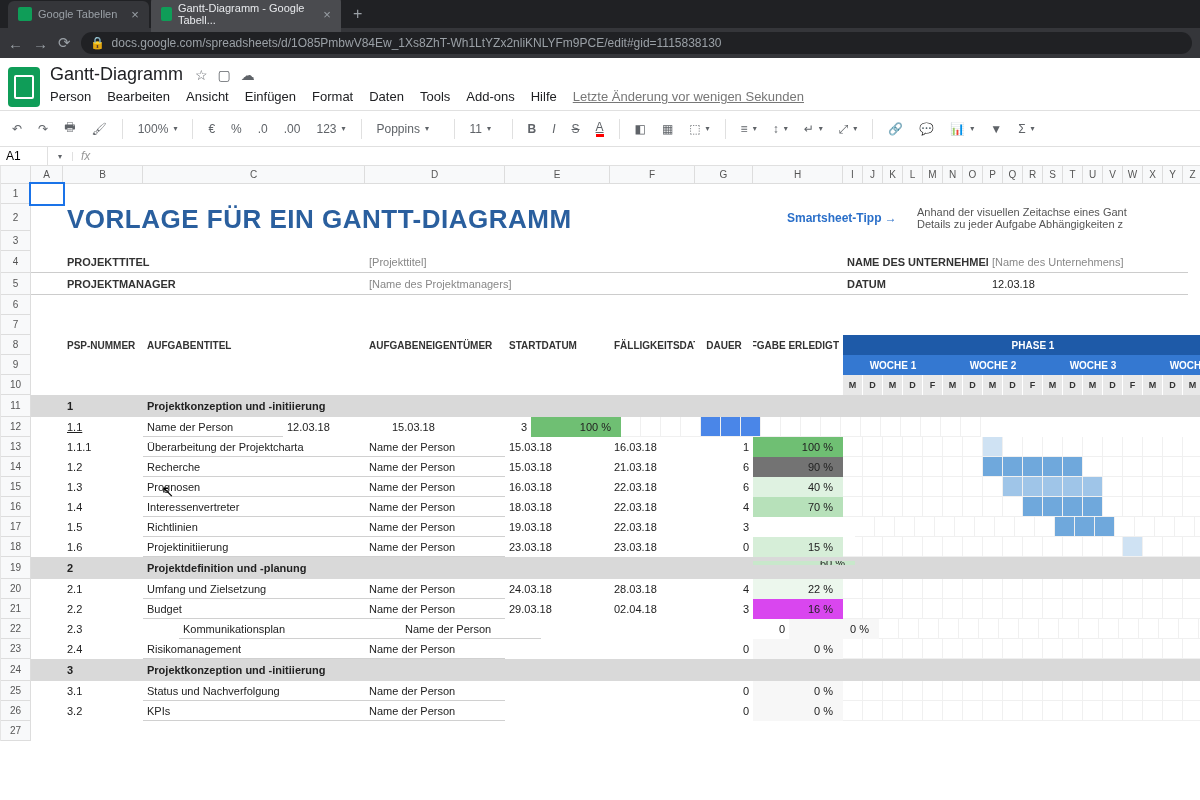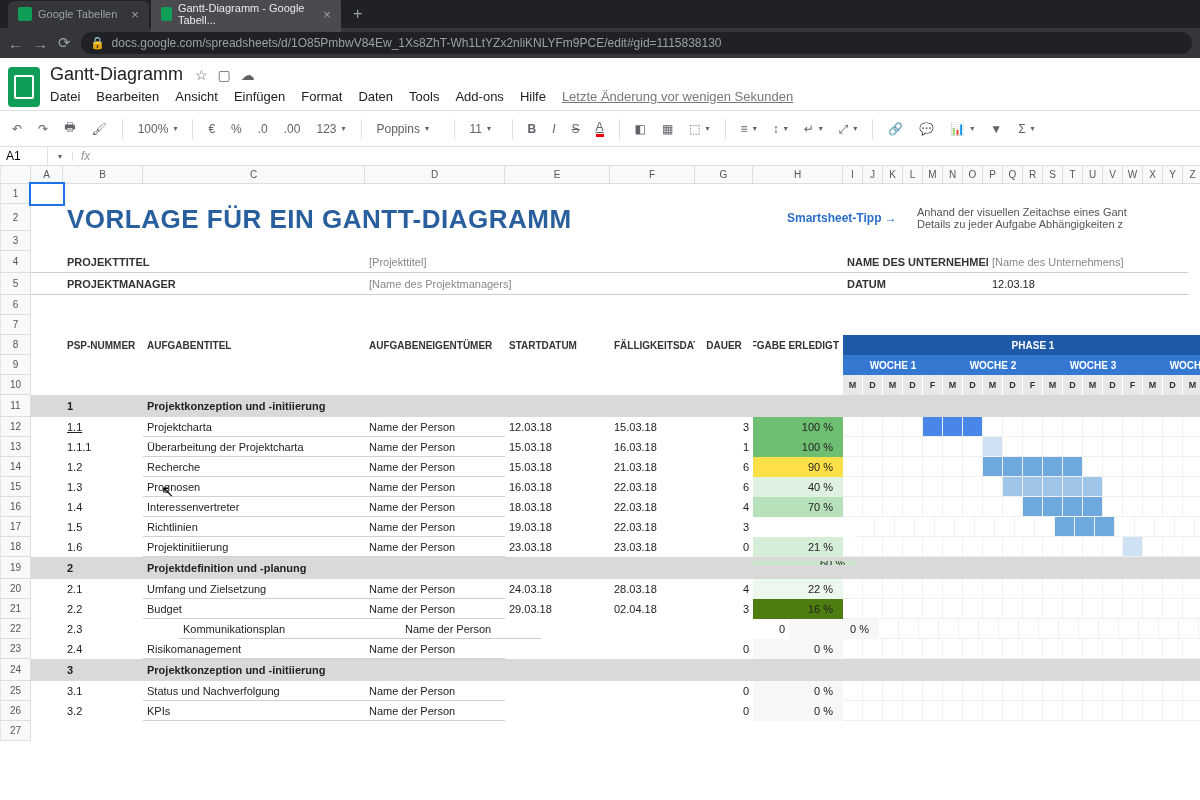--- a/index.html
+++ b/index.html
@@ -68,21 +68,21 @@
 .phase-band { background:#2a6fc9; color:#fff; font-size:10px; font-weight:700; text-align:center; justify-content:center; }
 .phase-band.dark{background:#1e5aa8;}
 .week-band { background:#3478d1; color:#fff; font-size:10px; font-weight:700; justify-content:center; }
 .day-hdr { background:#e8e8e8; font-size:9px; font-weight:600; color:#333; justify-content:center; border-right:1px solid #fff; }
 
 .section-row { background:#d9d9d9; font-weight:700; }
 .task-row .cD,.task-row .cE,.task-row .cF{font-size:11px;}
 .task-row .cG{justify-content:flex-end;}
 .task-row .cH{justify-content:flex-end; padding-right:10px;}
 .task-row .cC,.task-row .cD { border-bottom:1px solid #d0d0d0;}
-.pct100{background:#6fbf73;} .pct90{background:#fde047;} .pct70{background:#b7e1ba;} .pct60{background:#c8e8cb;} .pct50{background:#d6eed8;} .pct40{background:#dff2e1;} .pct22{background:#ecf7ed;} .pct16{background:#4d7c0f;} .pct0{background:#f7f7f7;}
+.pct100{background:#6fbf73;} .pct90{background:#737373;} .pct70{background:#b7e1ba;} .pct60{background:#c8e8cb;} .pct50{background:#d6eed8;} .pct40{background:#dff2e1;} .pct22{background:#ecf7ed;} .pct16{background:#d946ef;} .pct0{background:#f7f7f7;}
 
 .gantt-cell{border-right:1px solid #f0f0f0; border-bottom:1px solid #f0f0f0;}
 .gbar1{background:#4a86e8;}
 .gbar2{background:#6fa8dc;}
 .gbar3{background:#9fc5e8;}
 .gbar4{background:#cfe2f3;}
 
 .left-gutter{width:16px;background:#fff;border-right:1px solid #e5e5e5;}
 .cursor-arrow{position:absolute; left:130px; top:298px; font-size:16px; color:#000; pointer-events:none; z-index:100;}
 </style>
@@ -118,21 +118,21 @@
     <div>
       <div style="display:flex;align-items:center;gap:12px">
         <span class="doc-title">Gantt-Diagramm</span>
         <span class="title-icons">
           <span>☆</span>
           <span>▢</span>
           <span>☁</span>
         </span>
       </div>
       <div class="menu-bar" style="padding-left:0">
-        <span>Datei</span>
+        <span>Person</span>
         <span>Bearbeiten</span>
         <span>Ansicht</span>
         <span>Einfügen</span>
         <span>Format</span>
         <span>Daten</span>
         <span>Tools</span>
         <span>Add-ons</span>
         <span>Hilfe</span>
         <span class="recent">Letzte Änderung vor wenigen Sekunden</span>
       </div>
@@ -348,21 +348,20 @@
             <div class="cell day-hdr" style="width: 20px;">M</div>
           </div>
           <div class="srow med section-row">
             <div class="cell " style="width: 32px;"></div>
             <div class="cell " style="width: 80px;">1</div>
             <div class="cell " style="width: 700px;">Projektkonzeption und -initiierung</div>
           </div>
           <div class="srow task-row">
             <div class="cell " style="width: 32px;"></div>
             <div class="cell cB" style="width: 80px; text-decoration: underline;">1.1</div>
-            <div class="cell cC" style="width: 222px;">Projektcharta</div>
             <div class="cell cD" style="width: 140px;">Name der Person</div>
             <div class="cell cE" style="width: 105px;">12.03.18</div>
             <div class="cell cF" style="width: 85px;">15.03.18</div>
             <div class="cell cG" style="width: 58px;">3</div>
             <div class="cell cH pct100" style="width: 90px;">100 %</div>
             <div class="cell gantt-cell" style="width: 20px;"></div>
             <div class="cell gantt-cell" style="width: 20px;"></div>
             <div class="cell gantt-cell" style="width: 20px;"></div>
             <div class="cell gantt-cell" style="width: 20px;"></div>
             <div class="cell gantt-cell gbar1" style="width: 20px;"></div>
@@ -521,21 +520,21 @@
             <div class="cell gantt-cell" style="width: 20px;"></div>
           </div>
           <div class="srow task-row">
             <div class="cell " style="width: 32px;"></div>
             <div class="cell cB" style="width: 80px;">1.6</div>
             <div class="cell cC" style="width: 222px;">Projektinitiierung</div>
             <div class="cell cD" style="width: 140px;">Name der Person</div>
             <div class="cell cE" style="width: 105px;">23.03.18</div>
             <div class="cell cF" style="width: 85px;">23.03.18</div>
             <div class="cell cG" style="width: 58px;">0</div>
-            <div class="cell cH pct50" style="width: 90px;">21 %</div>
+            <div class="cell cH pct50" style="width: 90px;">15 %</div>
             <div class="cell gantt-cell" style="width: 20px;"></div>
             <div class="cell gantt-cell" style="width: 20px;"></div>
             <div class="cell gantt-cell" style="width: 20px;"></div>
             <div class="cell gantt-cell" style="width: 20px;"></div>
             <div class="cell gantt-cell" style="width: 20px;"></div>
             <div class="cell gantt-cell" style="width: 20px;"></div>
             <div class="cell gantt-cell" style="width: 20px;"></div>
             <div class="cell gantt-cell" style="width: 20px;"></div>
             <div class="cell gantt-cell" style="width: 20px;"></div>
             <div class="cell gantt-cell" style="width: 20px;"></div>

